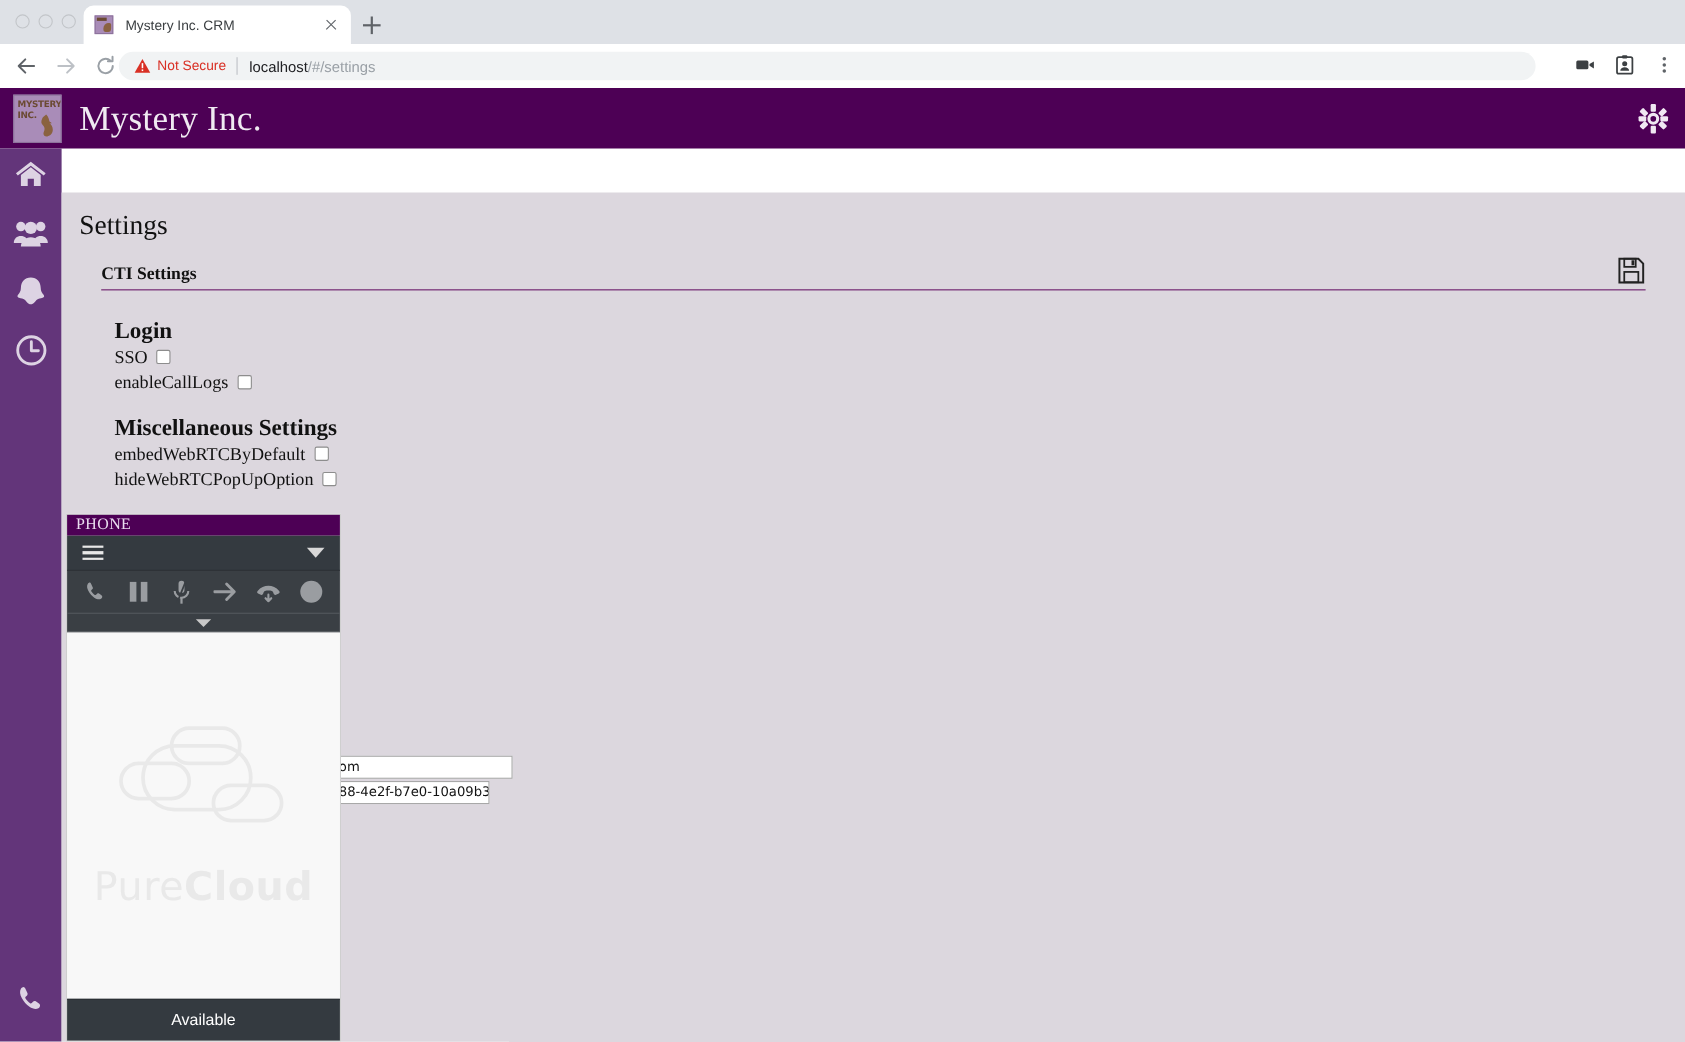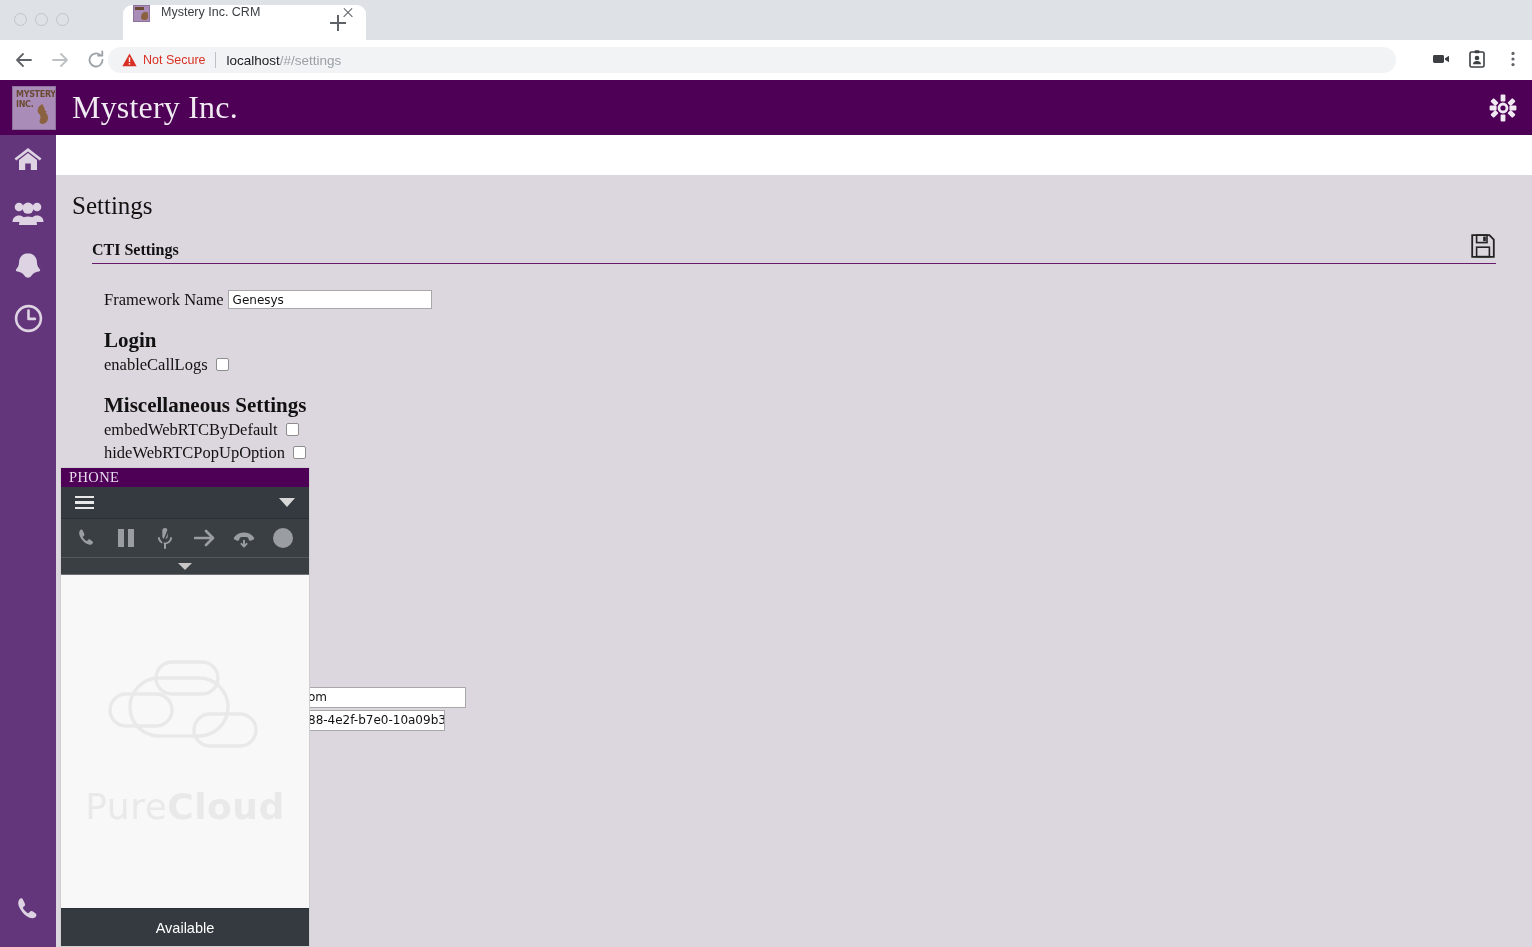--- a/index.html
+++ b/index.html
@@ -16,21 +16,21 @@
     background: #dee1e6;
   }
   .win-dots { position: absolute; left: 14px; top: 13px; display: flex; gap: 8px; }
   .win-dot {
     width: 13px; height: 13px; border-radius: 50%;
     background: #dee1e6; border: 1px solid #c2c5c9;
   }
   .tab {
     position: absolute; left: 76px; top: 5px; width: 243px; height: 35px;
     background: #ffffff; border-radius: 9px 9px 0 0;
-    display: flex; padding: 0 10px; margin-left: 47px;
+    display: flex; align-items: center; padding: 0 10px;
   }
   .tab-favicon {
     width: 17px; height: 17px; flex: 0 0 17px; margin-right: 11px;
     background: #a98cb8; border: 1px solid #8d739c; position: relative;
     overflow: hidden;
   }
   .tab-favicon::before {
     content: ""; position: absolute; left: 1px; top: 1px;
     width: 9px; height: 3px; background: #6b4a33;
   }
@@ -413,26 +413,26 @@
         <svg width="26" height="26" viewBox="0 0 26 26">
           <path d="M2.2 2.2h17.2l4.4 4.4v17.2H2.2z" fill="none" stroke="#222" stroke-width="1.8"></path>
           <rect x="6.6" y="2.2" width="10.4" height="7.4" fill="none" stroke="#222" stroke-width="1.6"></rect>
           <rect x="13.2" y="3.6" width="2.6" height="4.6" fill="#222"></rect>
           <rect x="6.6" y="14.2" width="12.8" height="9.4" fill="none" stroke="#222" stroke-width="1.6"></rect>
         </svg>
       </div>
 
       <div class="form">
 
-        <div class="row" style="margin-top:10px">
-          <span class="row-label">Framework Name</span>
-          <input class="text-input" value="Genesys" style="">
+
+        <div class="group-title">Login</div>
+        <div class="row">
+          <span class="row-label">SSO</span>
+          <div class="chk"></div>
         </div>
-
-        <div class="group-title">Login</div>
 
         <div class="row">
           <span class="row-label">enableCallLogs</span>
           <div class="chk"></div>
         </div>
 
         <div class="group-title">Miscellaneous Settings</div>
         <div class="row">
           <span class="row-label">embedWebRTCByDefault</span>
           <div class="chk"></div>

